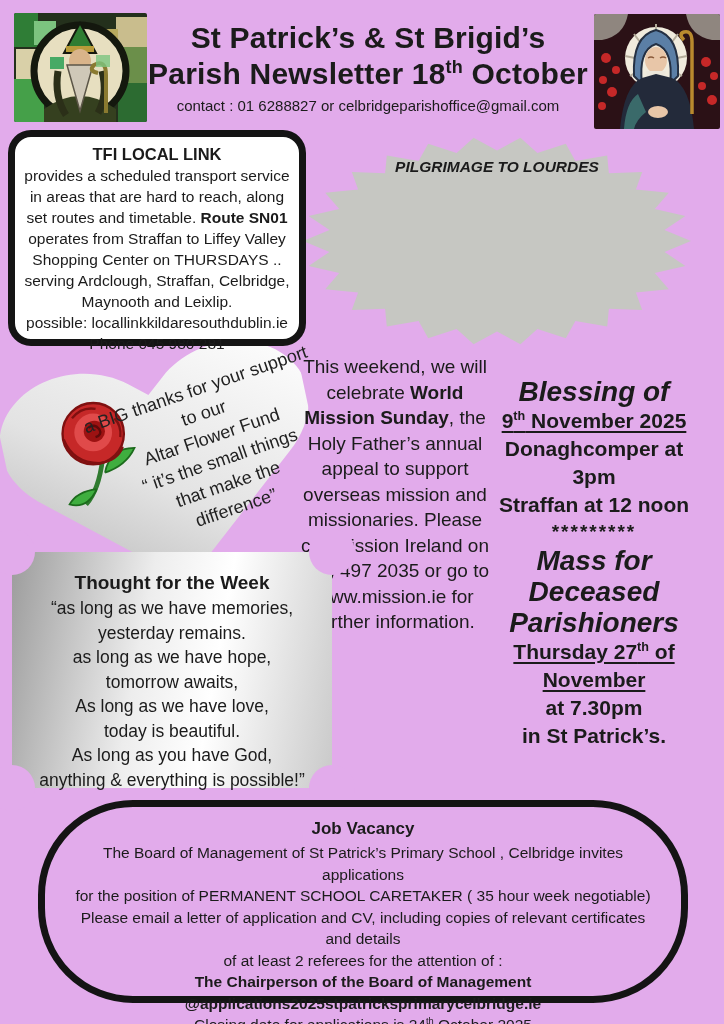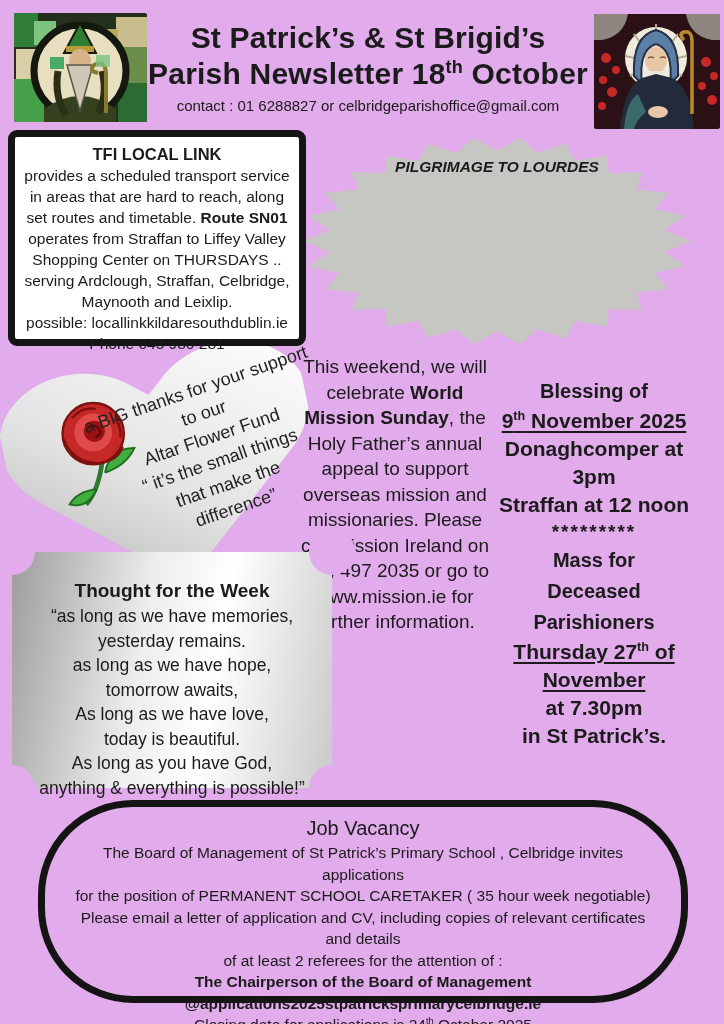--- a/index.html
+++ b/index.html
@@ -23,21 +23,21 @@
   .figure{position:absolute; border-radius:2px; overflow:hidden;}
   #fig-left{left:14px; top:13px; width:133px; height:109px;}
   #fig-right{left:594px; top:14px; width:126px; height:115px;}
   .title-wrap{left:148px; top:20px; width:440px; z-index:2;}
   .title-line{font-size:30px; font-weight:600; line-height:36px; letter-spacing:.2px;}
   .contact-line{font-size:15px; margin-top:5px;}
 
   
   .tfi{
     left:8px; top:130px; width:298px; height:216px; z-index:4;
-    background:#fff; border:7px solid var(--border); border-radius:9px;
+    background:#fff; border:7px solid var(--border); border-radius:23px;
     padding:7px 8px; font-size:15.5px; line-height:21px;
   }
   .tfi .box-title{font-size:16.5px; font-weight:bold;}
 
   
   #burst-svg{left:299px; top:133px; width:396px; height:216px; z-index:1;}
   .burst-text{left:303px; top:156px; width:388px; z-index:2; font-size:15.5px; line-height:21px;}
   .burst-text .burst-head{font-weight:bold; font-size:15.5px; line-height:22px;font-style:italic;}
   .burst-body{margin-top:15px;}
 
@@ -48,41 +48,41 @@
     left:66px; top:374px; width:300px; z-index:3;
     transform:rotate(-19deg); transform-origin:50% 50%;
     font-size:18px; line-height:25px; color:#222;
   }
 
   
   .mission{left:297px; top:354px; width:196px; z-index:2; font-size:19px; line-height:25.5px;}
 
   
   .notices{left:472px; top:376px; width:244px; z-index:2; font-weight:bold; font-size:21px; line-height:28px;}
-  .notices .big{font-size:20px; line-height:31px;}
+  .notices .big{font-size:28px; line-height:31px;font-style:italic;}
   .notices .stars{font-size:19px; letter-spacing:2px; line-height:26px;}
 
   
   .thought{
     left:12px; top:552px; width:320px; height:236px; z-index:2;
     background:linear-gradient(100deg,#9c9c9c 0%, #ededed 40%, #ffffff 62%, #c9c9c9 100%);
-    padding-top:26px; font-size:17.5px; line-height:24.5px;
+    padding-top:18px; font-size:17.5px; line-height:24.5px;
   }
   .thought .box-title{font-size:19px; font-weight:bold; line-height:26px;}
   .notch{position:absolute; width:46px; height:46px; border-radius:50%; background:var(--bg);}
   .notch.tl{left:-23px; top:-23px;} .notch.tr{right:-23px; top:-23px;}
   .notch.bl{left:-23px; bottom:-23px;} .notch.br{right:-23px; bottom:-23px;}
 
   
   .job{
     left:38px; top:800px; width:650px; height:203px; z-index:2;
     border:7px solid var(--border); border-radius:95px;
     padding:8px 26px 0; font-size:15.5px; line-height:21.5px;
   }
-  .job .box-title{font-size:20px; font-weight:normal; line-height:27px;}
+  .job .box-title{font-size:17px; font-weight:bold; line-height:27px;}
 </style>
 </head>
 <body>
 
 <div class="figure" id="fig-left">
   <svg width="133" height="109" viewBox="0 0 133 109">
     <rect width="133" height="109" fill="#24301c"></rect>
     <rect x="0" y="0" width="24" height="34" fill="#2f7d36"></rect>
     <rect x="2" y="36" width="26" height="30" fill="#d9d0a8"></rect>
     <rect x="0" y="66" width="30" height="43" fill="#45a049"></rect>

